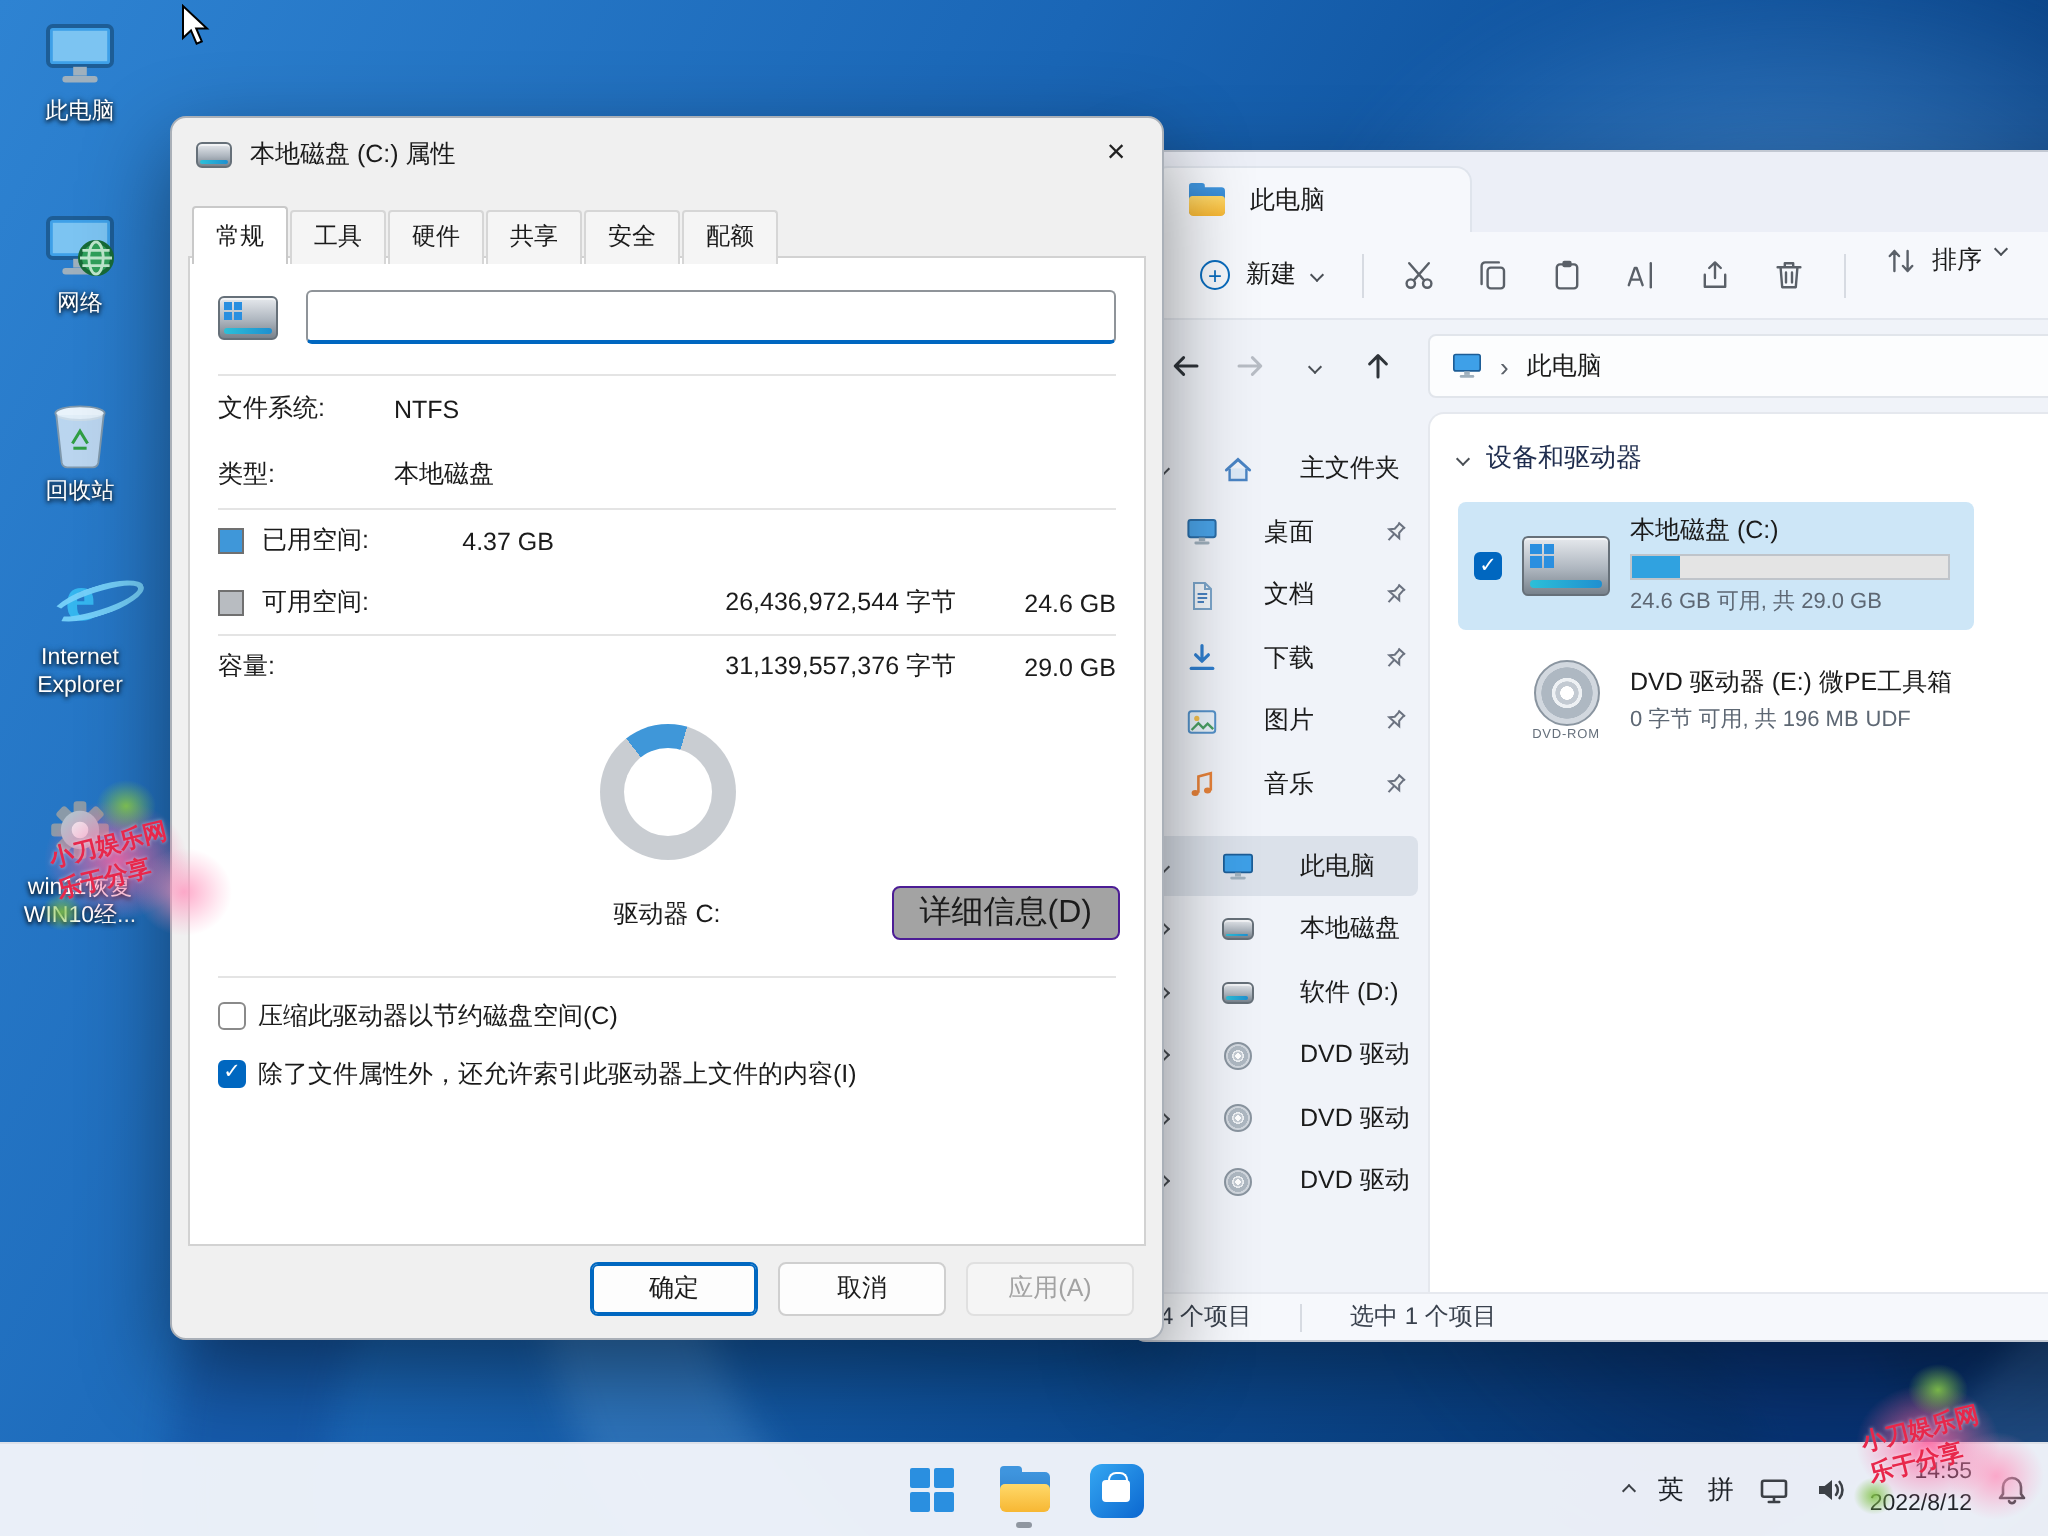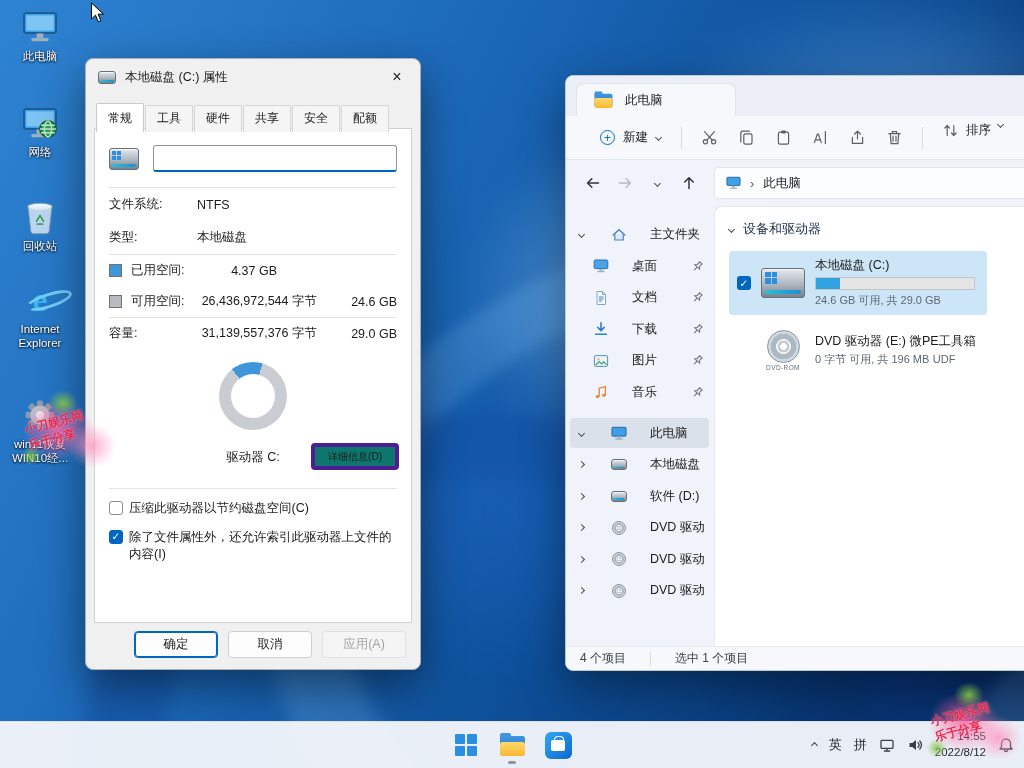--- a/index.html
+++ b/index.html
@@ -46,21 +46,21 @@
   .stamp .blob{position:absolute;border-radius:50%}
   .stamp .b1{left:6px;top:12px;width:72px;height:60px;background:radial-gradient(closest-side,rgba(255,100,160,.85),rgba(255,100,160,.25) 70%,transparent)}
   .stamp .b2{left:52px;top:36px;width:48px;height:44px;background:radial-gradient(closest-side,rgba(255,150,190,.8),rgba(255,150,190,.2) 72%,transparent)}
   .stamp .b3{left:32px;top:2px;width:30px;height:26px;background:radial-gradient(closest-side,rgba(130,195,70,.9),rgba(130,195,70,.2) 76%,transparent)}
   .stamp .b4{left:2px;top:56px;width:26px;height:24px;background:radial-gradient(closest-side,rgba(130,195,70,.85),transparent 78%)}
   .stamp .txt{position:absolute;left:10px;top:26px;transform:rotate(-14deg);color:#e8274b;font-weight:bold;font-size:12px;line-height:1.35;white-space:nowrap;text-shadow:0 0 2px rgba(255,255,255,.55)}
   .stamp.left{left:16px;top:388px}
   .stamp.right{left:922px;top:680px}
 
   
-  .dialog{position:absolute;left:85px;top:58px;width:336px;height:612px;background:#f0f0f0;border:1px solid #aab0b8;border-radius:8px;box-shadow:0 16px 44px rgba(0,0,0,.45);z-index:20}
+  .dialog{position:absolute;left:85px;top:58px;width:497px;height:612px;background:#f0f0f0;border:1px solid #aab0b8;border-radius:8px;box-shadow:0 16px 44px rgba(0,0,0,.45);z-index:20}
   .dlg-title{display:flex;align-items:center;gap:9px;height:36px;padding-left:12px}
   .dlg-title .txt{font-size:12.5px}
   .dlg-close{margin-left:auto;width:46px;height:34px;display:flex;align-items:center;justify-content:center;font-size:16px;color:#222;border-top-right-radius:8px}
   .tabstrip{position:absolute;left:10px;top:46px;display:flex;z-index:4}
   .tab{font-size:12px;padding:4px 11px 5px;background:#f5f5f5;border:1px solid #d6d6d6;border-bottom:none;border-radius:2px 2px 0 0;margin-right:1px}
   .tab.active{background:#fff;margin-top:-2px;padding-top:6px;border-color:#c9c9c9}
   .tabpage{position:absolute;left:8px;right:8px;top:69px;bottom:46px;background:#fff;border:1px solid #d2d2d2;overflow:hidden}
   .tp-row1{display:flex;align-items:center;gap:14px;padding:16px 14px 15px}
   .vol-input{flex:1;height:27px;border:1px solid #8f9499;border-bottom:2px solid #0067c0;border-radius:3px;background:#fff;font-size:12.5px;padding:0 7px;outline:none}
   .sep{height:1px;background:#e4e4e4;margin:0 14px}
@@ -72,21 +72,21 @@
   .sw.free{background:#b8bcc1}
   .sp-row .k{width:66px}
   .sp-row .bytes{flex:1;text-align:right}
   .sp-row .gb{width:80px;text-align:right}
   .cap-row .k2{width:88px}
   .donut-wrap{display:flex;justify-content:center;padding:13px 0 2px}
   .donut{width:68px;height:68px;border-radius:50%;position:relative;background:#c9cdd2}
   .donut::after{content:"";position:absolute;inset:12px;background:#fff;border-radius:50%}
   .drive-row{position:relative;height:34px;margin-top:8px;font-size:12.5px}
   .drive-row .dl{position:absolute;left:0;right:0;top:9px;text-align:center}
-  .details-btn{position:absolute;right:12px;top:3px;height:27px;padding:0 13px;background:#0f766e;border:4px solid #4c1d95;border-radius:4px;font-size:10px;display:flex;align-items:center}
+  .details-btn{position:absolute;right:12px;top:3px;height:27px;padding:0 13px;background:#a3a3a3;border:1px solid #4c1d95;border-radius:4px;font-size:16px;display:flex;align-items:center}
   .sep.mt{margin-top:14px}
   .cb-row{display:flex;align-items:flex-start;gap:6px;padding:11px 14px 2px;font-size:12.5px;line-height:1.3}
   .cbx{width:14px;height:14px;border:1px solid #8a8a8a;border-radius:3px;background:#fff;flex:none;margin-top:1px;display:flex;align-items:center;justify-content:center;font-size:10.5px;color:#fff}
   .cbx.on{background:#0067c0;border-color:#0067c0}
   .dlg-btns{position:absolute;right:14px;bottom:11px;display:flex;gap:10px}
   .btn{min-width:84px;height:27px;display:flex;align-items:center;justify-content:center;font-size:12.5px;background:#fdfdfd;border:1px solid #cfcfcf;border-radius:4px}
   .btn.default{box-shadow:0 0 0 1px #0067c0 inset;border-color:#0067c0}
   .btn.disabled{color:#a2a2a2;background:#f5f5f5;border-color:#e0e0e0}
 
   

